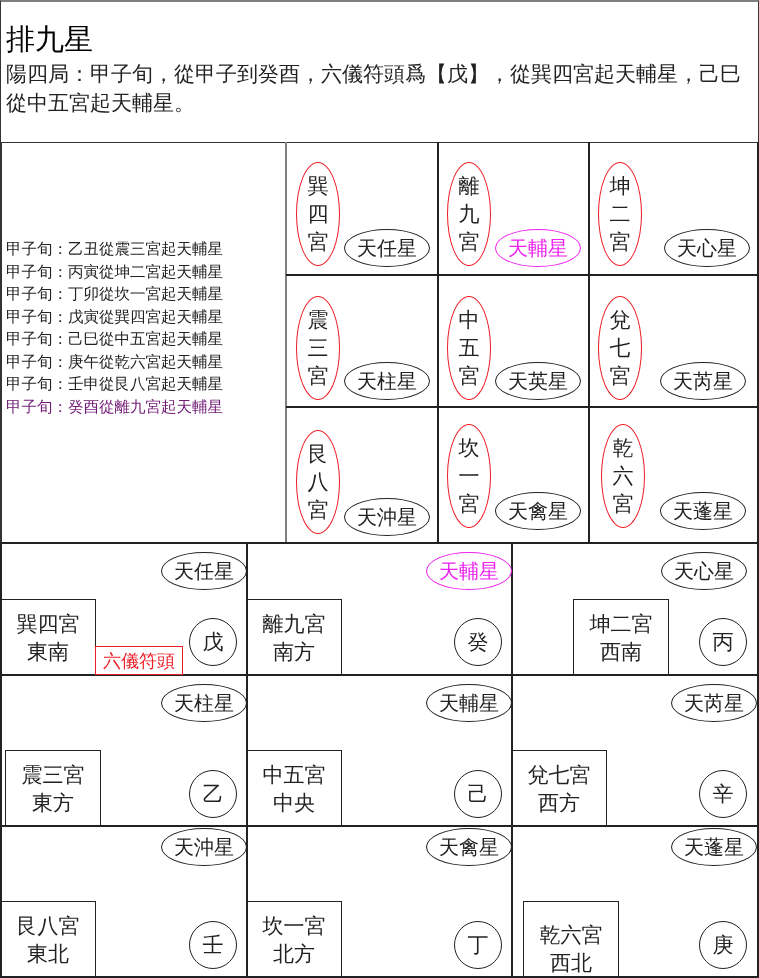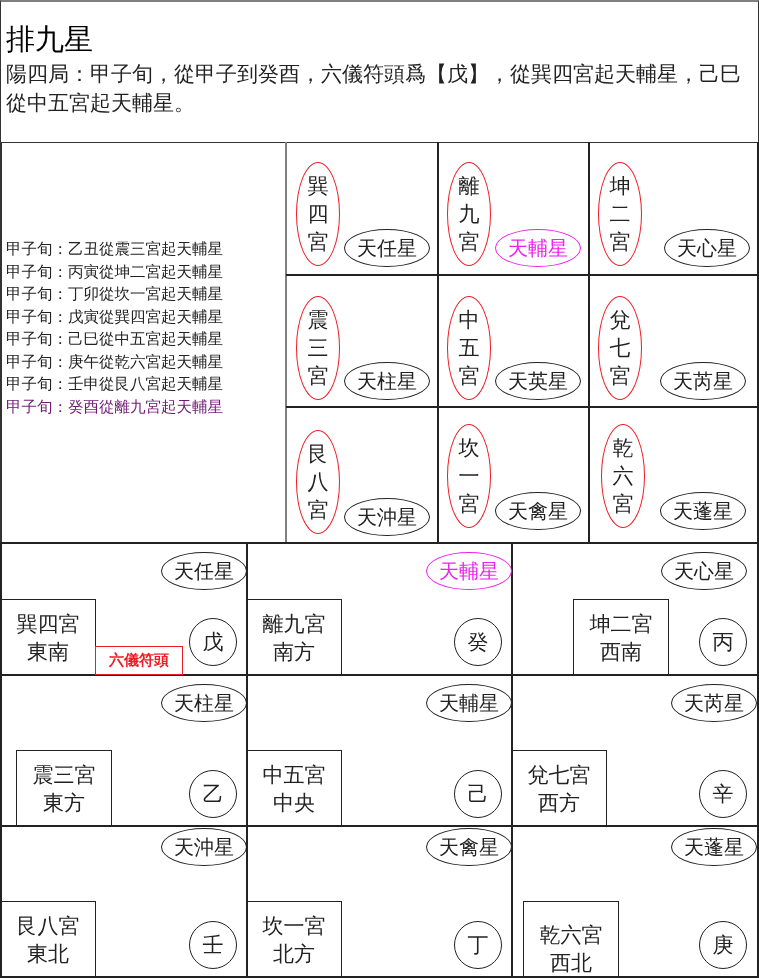--- a/index.html
+++ b/index.html
@@ -18,22 +18,22 @@
   .palace-oval { position: absolute; border: 1.4px solid #ee1c24; border-radius: 50%; width: 44px; height: 104px;
                  display: flex; flex-direction: column; align-items: center; justify-content: center;
                  font-size: 21px; line-height: 28px; box-sizing: border-box; }
   .star-oval { position: absolute; border: 1.2px solid #222; border-radius: 50%; width: 86px; height: 38px;
                display: flex; align-items: center; justify-content: center; font-size: 20px; box-sizing: border-box; white-space: nowrap; text-align: right; }
   .star-oval.hl { border-color: #ee22ee; color: #ee22ee; }
   .namebox { position: absolute; border: 1.2px solid #222; width: 96px; height: 77px; box-sizing: border-box;
              display: flex; flex-direction: column; align-items: center; justify-content: center; font-size: 21px; line-height: 28px; }
   .stem { position: absolute; border: 1.2px solid #222; border-radius: 50%; width: 48px; height: 48px; box-sizing: border-box;
           display: flex; align-items: center; justify-content: center; font-size: 21px; }
-  .fuzhi { position: absolute; border: 1.4px solid #ee1c24; color: #ee1c24; font-size: 15px; padding: 3px 3px; box-sizing: border-box;
-           height: 29px; width: 88px; display: flex; align-items: center; justify-content: center; white-space: nowrap; background: #fff; font-weight: bold; }
+  .fuzhi { position: absolute; border: 1.4px solid #ee1c24; color: #ee1c24; font-size: 18px; padding: 3px 3px; box-sizing: border-box;
+           height: 29px; width: 88px; display: flex; align-items: center; justify-content: center; white-space: nowrap; background: #fff; }
 </style>
 </head>
 <body>
 
 <div class="abs header"></div>
 <div class="abs title">排九星</div>
 <div class="abs desc">陽四局：甲子旬，從甲子到癸酉，六儀符頭爲【戊】，從巽四宮起天輔星，己巳從中五宮起天輔星。</div>
 
 <div class="abs leftpanel"></div>
 <div class="abs rulelist">
@@ -157,21 +157,21 @@
   <div class="star-oval" style="left:150px;top:9px;">天心星</div>
   <div class="namebox" style="left:16px;top:56px;margin-left:46px;">
       <span>坤二宮</span>
       <span>西南</span>
     </div>
   <div class="stem" style="left:188px;top:75px;">丙</div>
 </div>
 
 <div class="cell" style="left:0;top:675px;width:246px;height:150px;">
   <div class="star-oval" style="left:161px;top:9px;">天柱星</div>
-  <div class="namebox" style="left:16px;top:75px;text-align:center;">
+  <div class="namebox" style="left:5px;top:75px;text-align:center;">
       <span>震三宮</span>
       <span>東方</span>
     </div>
   <div class="stem" style="left:189px;top:95px;">乙</div>
 </div>
 <div class="cell" style="left:246px;top:675px;width:265px;height:150px;">
   <div class="star-oval" style="left:180px;top:9px;">天輔星</div>
   <div class="namebox" style="left:0;top:75px;">
       <span>中五宮</span>
       <span>中央</span>

